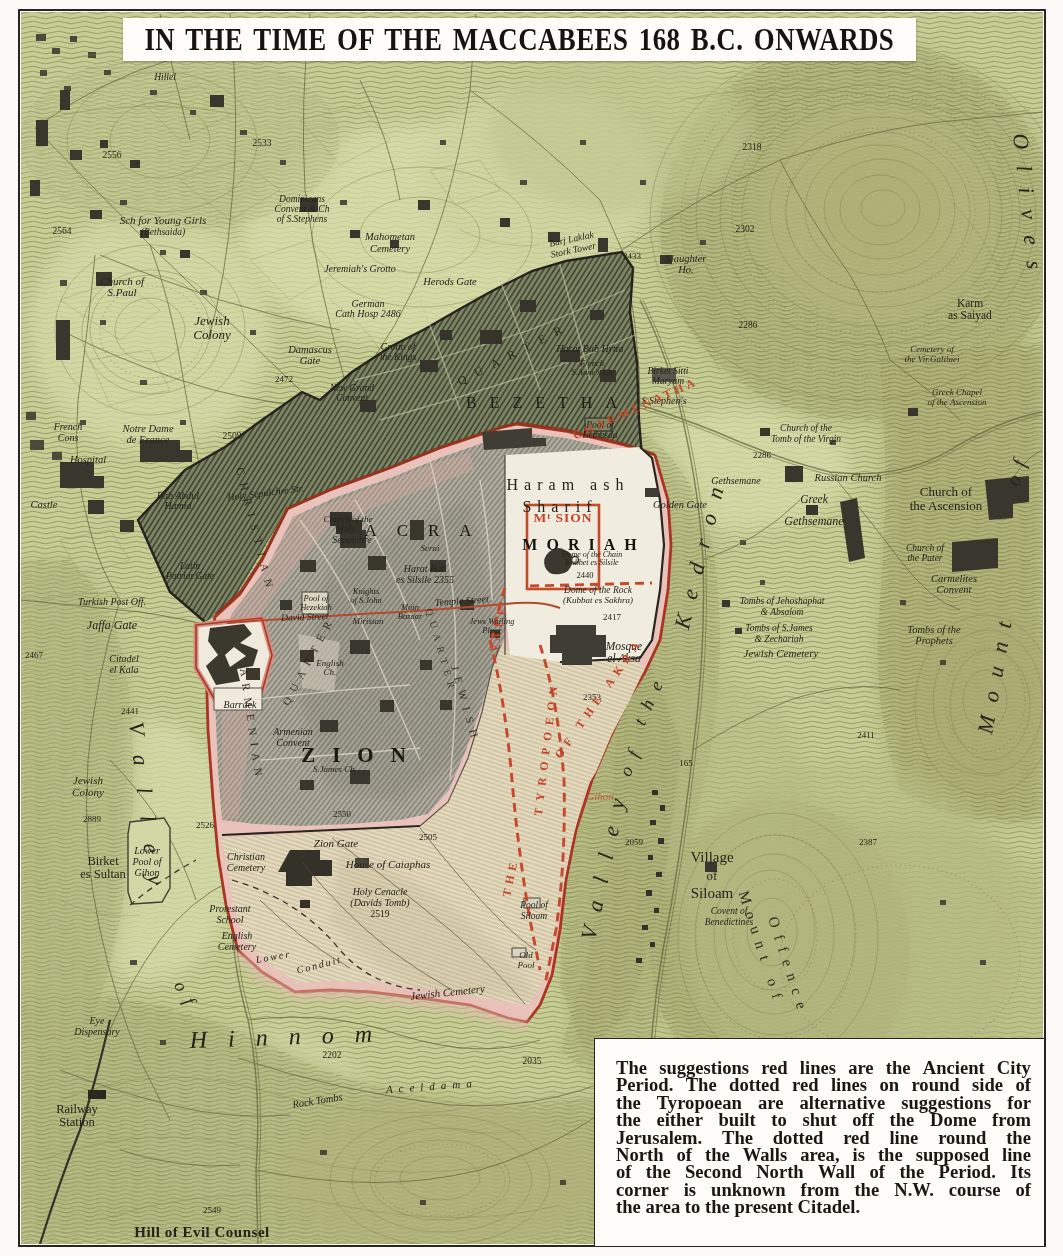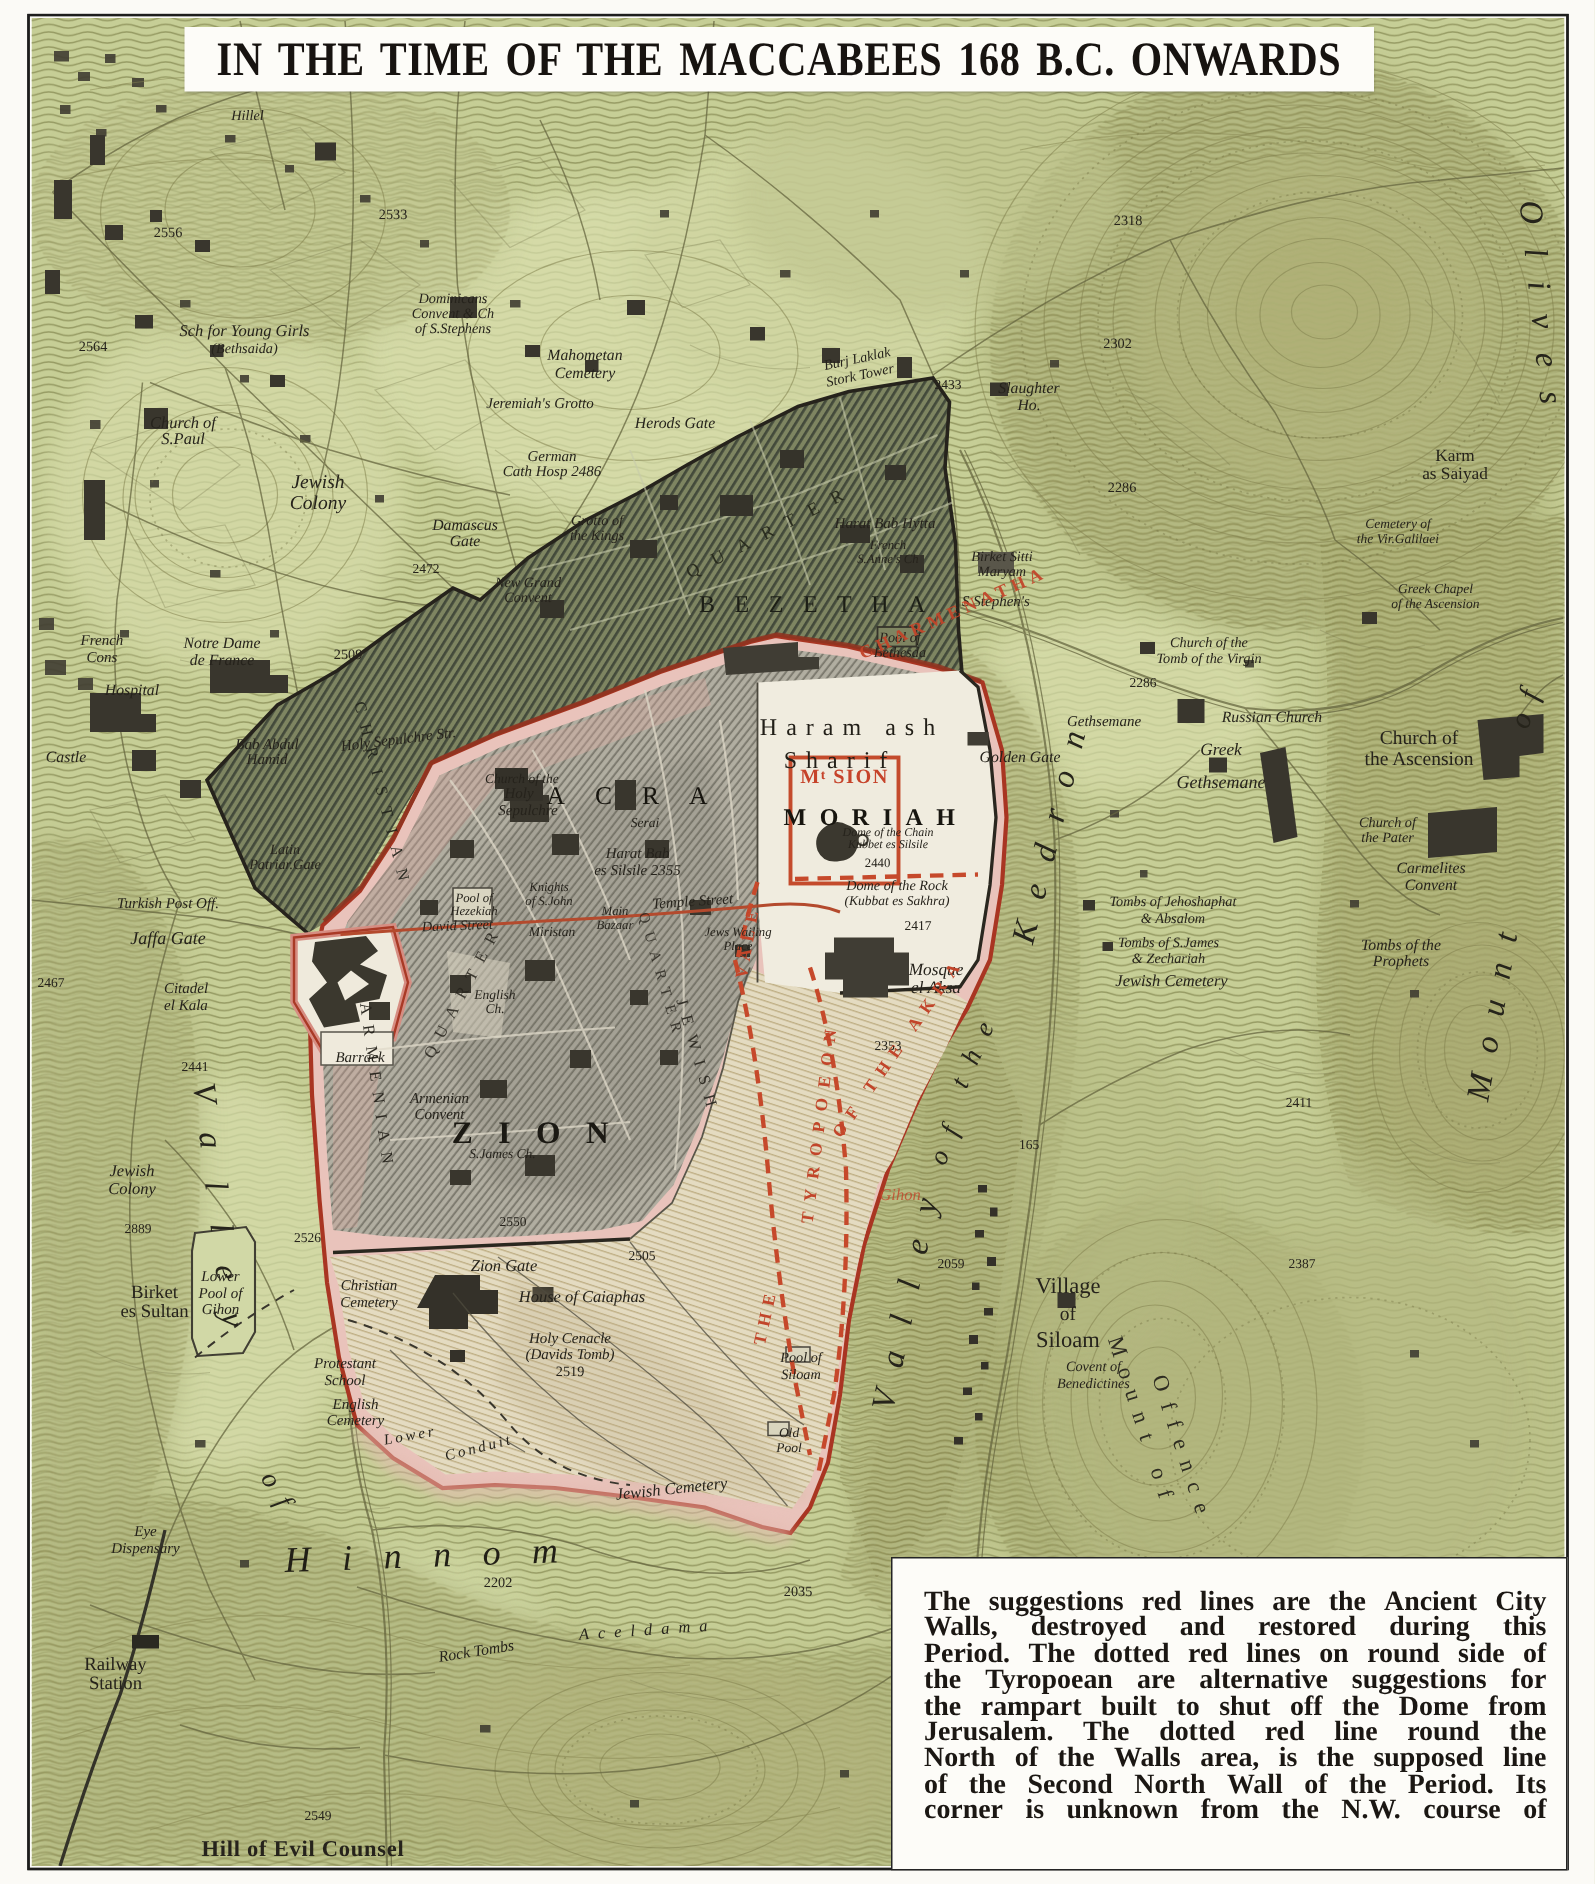--- a/index.html
+++ b/index.html
@@ -705,49 +705,41 @@
           <span>The</span>
           <span>suggestions</span>
           <span>red</span>
           <span>lines</span>
           <span>are</span>
           <span>the</span>
           <span>Ancient</span>
           <span>City</span>
         </div>
 <div class="ln">
-          <span>Walls,</span>
-          <span>destroyed</span>
-          <span>and</span>
-          <span>restored</span>
-          <span>during</span>
-          <span>this</span>
-        </div>
-<div class="ln">
           <span>Period.</span>
           <span>The</span>
           <span>dotted</span>
           <span>red</span>
           <span>lines</span>
           <span>on</span>
           <span>round</span>
           <span>side</span>
           <span>of</span>
         </div>
 <div class="ln">
           <span>the</span>
           <span>Tyropoean</span>
           <span>are</span>
           <span>alternative</span>
           <span>suggestions</span>
           <span>for</span>
         </div>
 <div class="ln">
           <span>the</span>
-          <span>rampart</span>
+          <span>either</span>
           <span>built</span>
           <span>to</span>
           <span>shut</span>
           <span>off</span>
           <span>the</span>
           <span>Dome</span>
           <span>from</span>
         </div>
 <div class="ln">
           <span>Jerusalem.</span>
@@ -783,15 +775,16 @@
 <div class="ln">
           <span>corner</span>
           <span>is</span>
           <span>unknown</span>
           <span>from</span>
           <span>the</span>
           <span>N.W.</span>
           <span>course</span>
           <span>of</span>
         </div>
+<div class="lf">the area to the present Citadel.</div>
 </div>
     </div>
 </div>
 
 </body></html>

